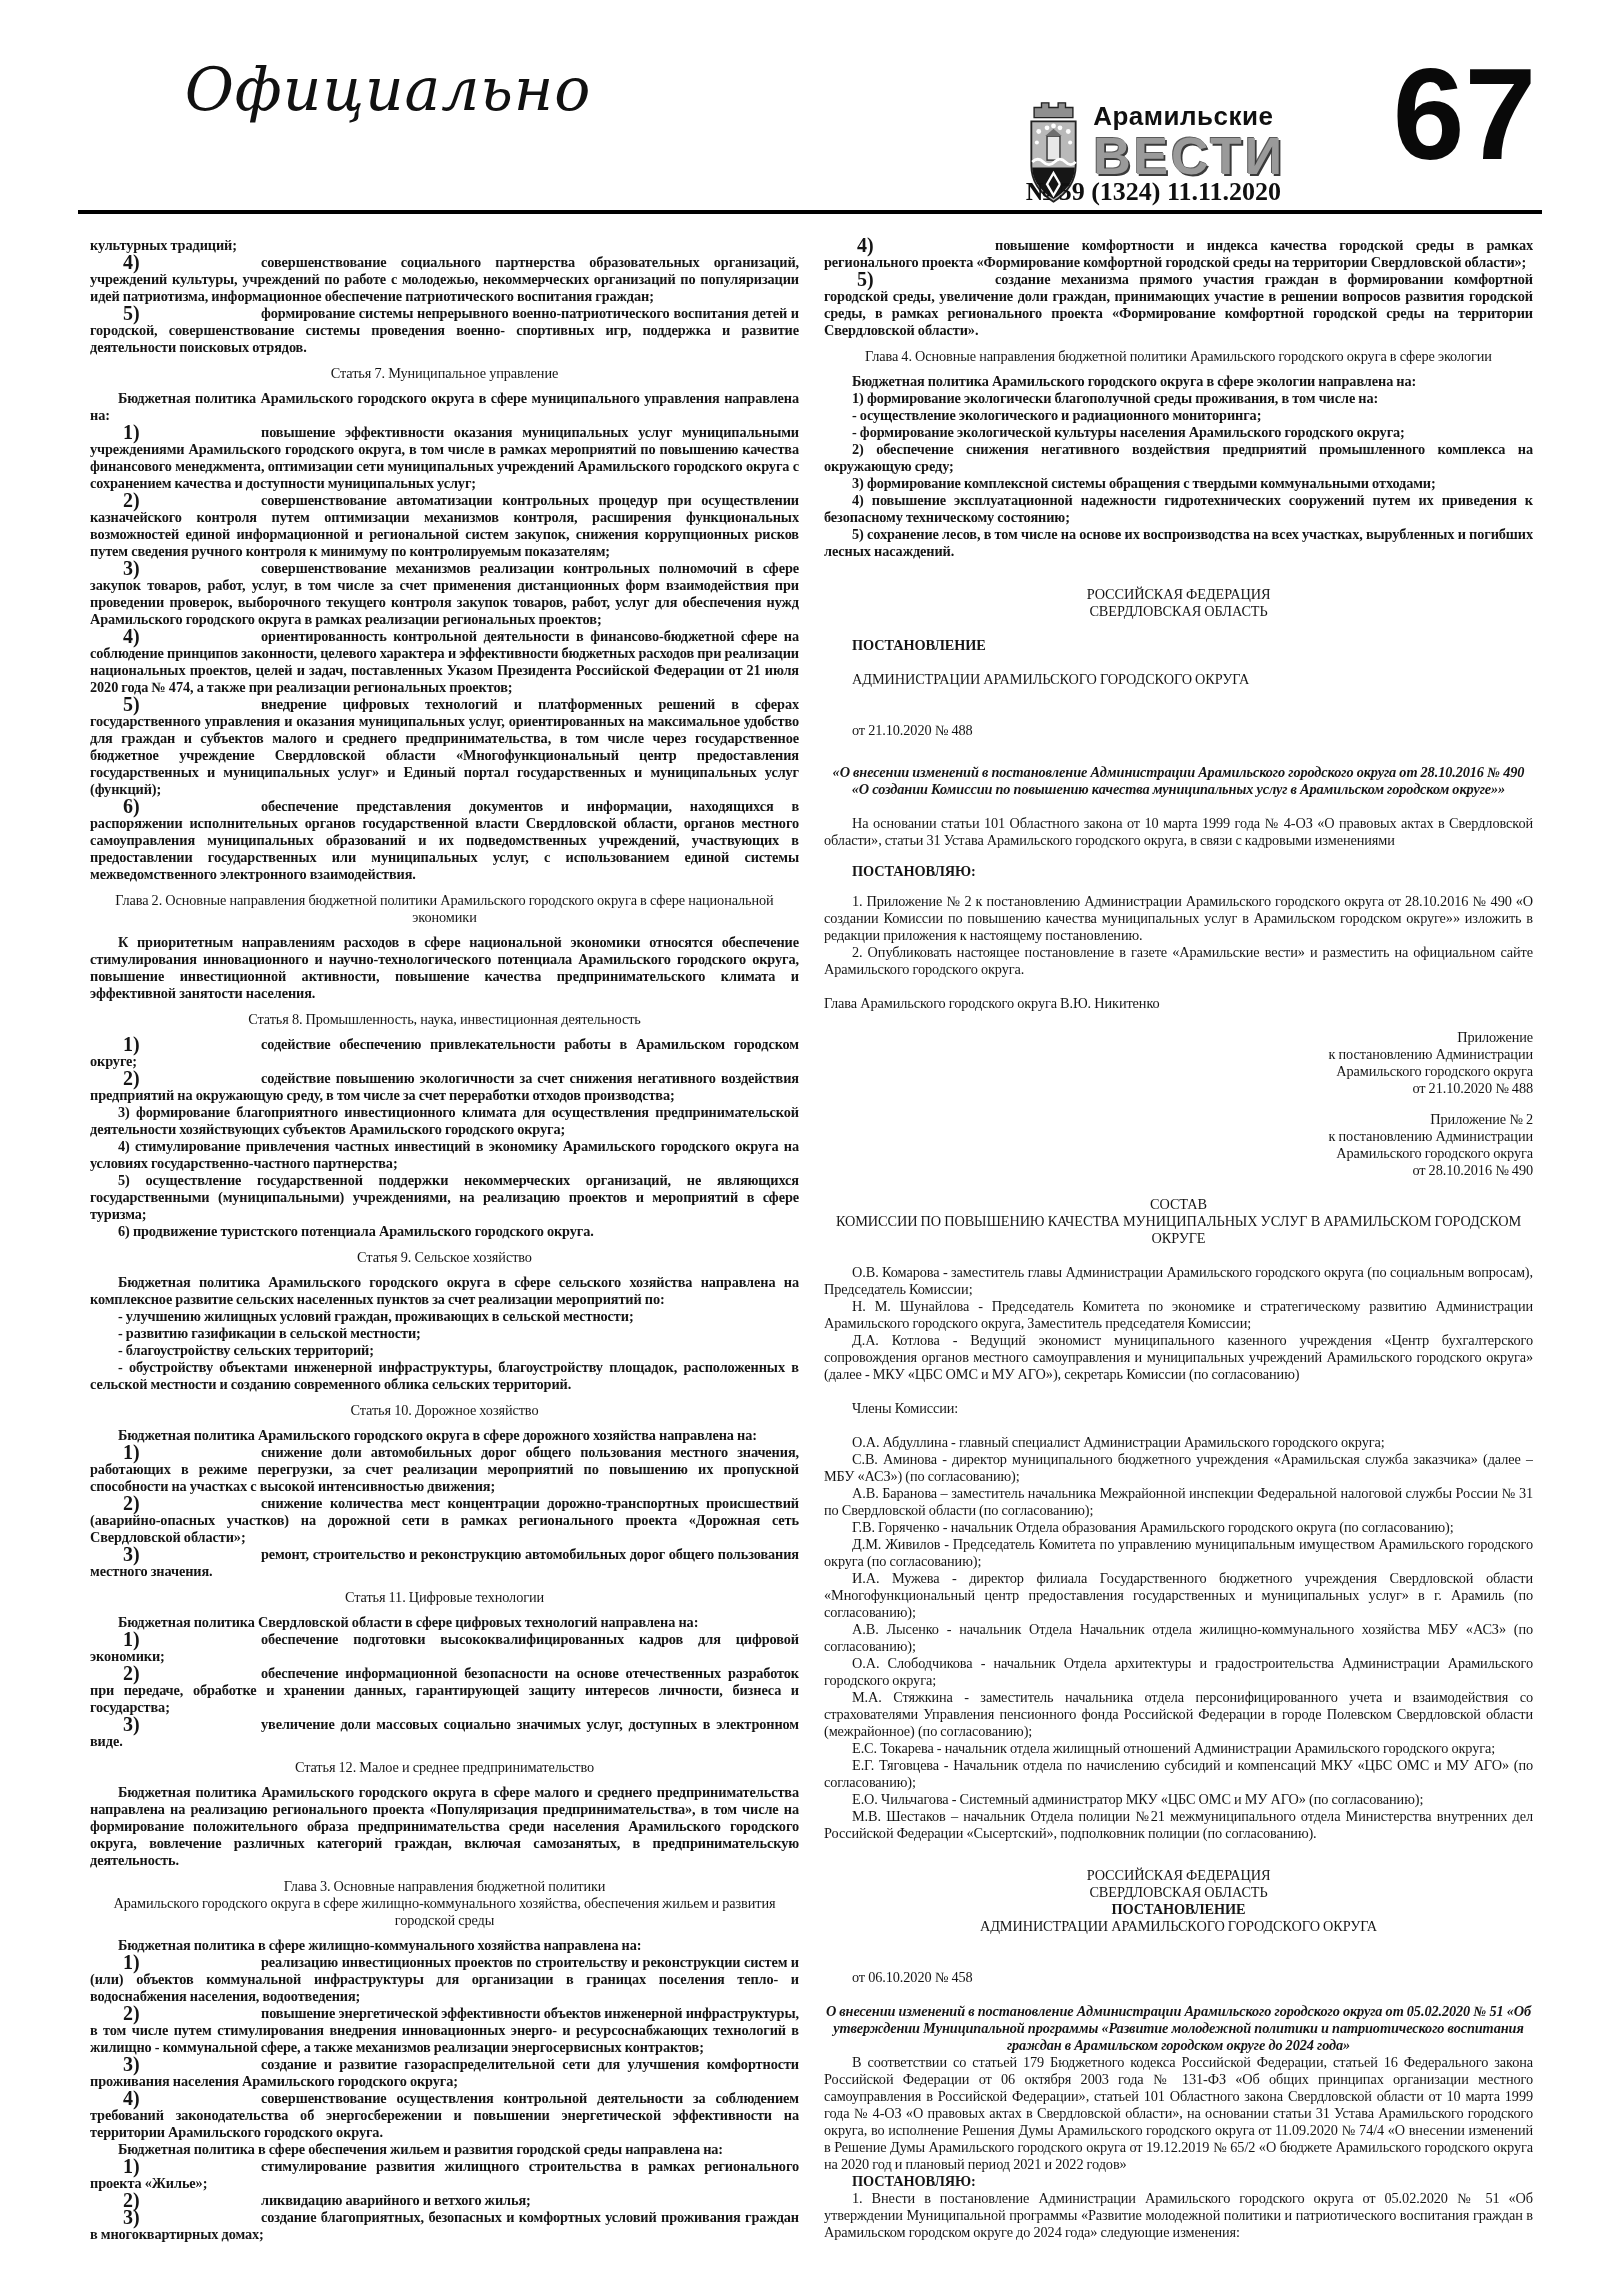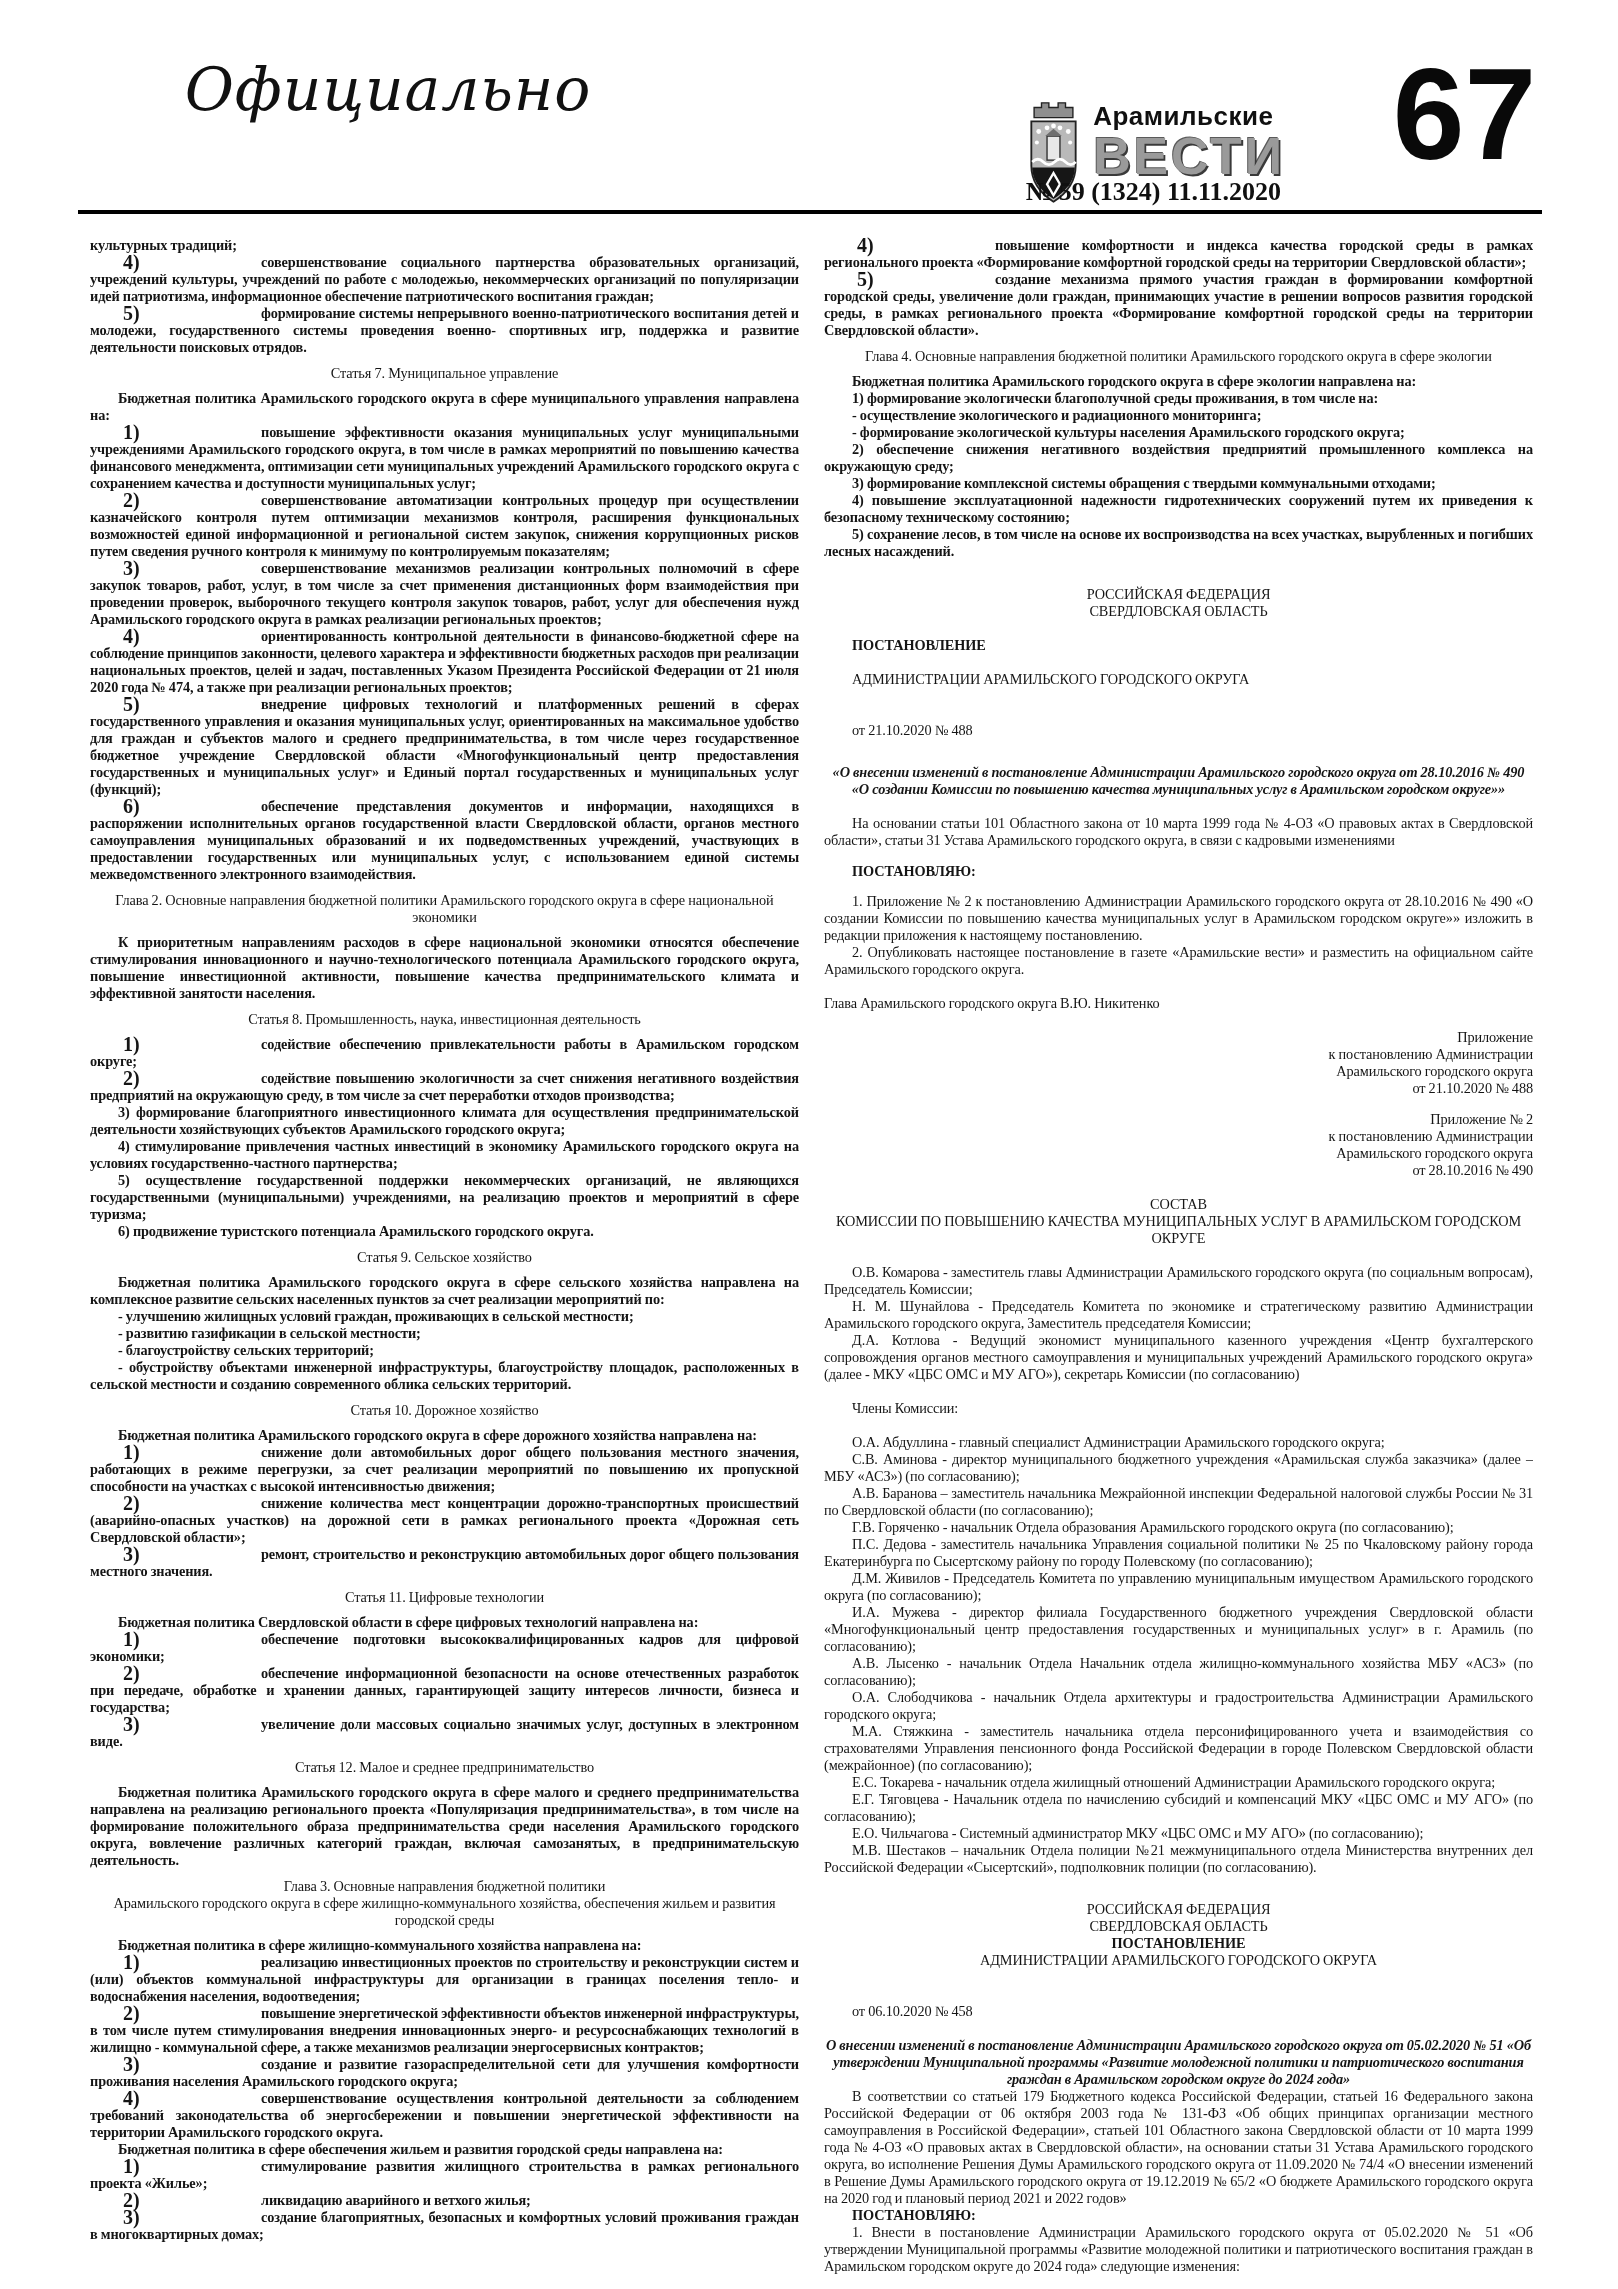--- a/index.html
+++ b/index.html
@@ -80,21 +80,21 @@
 
   <div class="issue">№ 59 (1324) 11.11.2020</div>
   <div class="page-num">67</div>
   <div class="rule"></div>
 </header>
 
 <main>
   <div id="col-left" class="col">
       <p class="blk b j">культурных традиций;</p>
       <p class="blk b j"><span class="bn">4)</span><span>совершенствование социального партнерства образовательных организаций, учреждений культуры, учреждений по работе с молодежью, некоммерческих организаций по популяризации идей патриотизма, информационное обеспечение патриотического воспитания граждан;</span></p>
-      <p class="blk b j"><span class="bn">5)</span><span>формирование системы непрерывного военно-патриотического воспитания детей и молодежи, государственного системы проведения военно- спортивных игр, поддержка и развитие деятельности поисковых отрядов.</span></p>
+      <p class="blk b j"><span class="bn">5)</span><span>формирование системы непрерывного военно-патриотического воспитания детей и городской, совершенствование системы проведения военно- спортивных игр, поддержка и развитие деятельности поисковых отрядов.</span></p>
       <p class="blk h" style="margin-top: 8.5px;">Статья 7. Муниципальное управление</p>
       <p class="blk b j ind" style="margin-top: 8.5px;">Бюджетная политика Арамильского городского округа в сфере муниципального управления направлена на:</p>
       <p class="blk b j"><span class="bn">1)</span><span>повышение эффективности оказания муниципальных услуг муниципальными учреждениями Арамильского городского округа, в том числе в рамках мероприятий по повышению качества финансового менеджмента, оптимизации сети муниципальных учреждений Арамильского городского округа с сохранением качества и доступности муниципальных услуг;</span></p>
       <p class="blk b j"><span class="bn">2)</span><span>совершенствование автоматизации контрольных процедур при осуществлении казначейского контроля путем оптимизации механизмов контроля, расширения функциональных возможностей единой информационной и региональной систем закупок, снижения коррупционных рисков путем сведения ручного контроля к минимуму по контролируемым показателям;</span></p>
       <p class="blk b j"><span class="bn">3)</span><span>совершенствование механизмов реализации контрольных полномочий в сфере закупок товаров, работ, услуг, в том числе за счет применения дистанционных форм взаимодействия при проведении проверок, выборочного текущего контроля закупок товаров, работ, услуг для обеспечения нужд Арамильского городского округа в рамках реализации региональных проектов;</span></p>
       <p class="blk b j"><span class="bn">4)</span><span>ориентированность контрольной деятельности в финансово-бюджетной сфере на соблюдение принципов законности, целевого характера и эффективности бюджетных расходов при реализации национальных проектов, целей и задач, поставленных Указом Президента Российской Федерации от 21 июля 2020 года № 474, а также при реализации региональных проектов;</span></p>
       <p class="blk b j"><span class="bn">5)</span><span>внедрение цифровых технологий и платформенных решений в сферах государственного управления и оказания муниципальных услуг, ориентированных на максимальное удобство для граждан и субъектов малого и среднего предпринимательства, в том числе через государственное бюджетное учреждение Свердловской области «Многофункциональный центр предоставления государственных и муниципальных услуг» и Единый портал государственных и муниципальных услуг (функций);</span></p>
       <p class="blk b j"><span class="bn">6)</span><span>обеспечение представления документов и информации, находящихся в распоряжении исполнительных органов государственной власти Свердловской области, органов местного самоуправления муниципальных образований и их подведомственных учреждений, участвующих в предоставлении государственных или муниципальных услуг, с использованием единой системы межведомственного электронного взаимодействия.</span></p>
       <p class="blk h" style="margin-top: 8.5px;">Глава 2. Основные направления бюджетной политики Арамильского городского округа в сфере национальной экономики</p>
       <p class="blk b j ind" style="margin-top: 8.5px;">К приоритетным направлениям расходов в сфере национальной экономики относятся обеспечение стимулирования инновационного и научно-технологического потенциала Арамильского городского округа, повышение инвестиционной активности, повышение качества предпринимательского климата и эффективной занятости населения.</p>
@@ -169,21 +169,20 @@
       <p class="blk r cen pre" style="margin-top: 17px;">СОСТАВ
 КОМИССИИ ПО ПОВЫШЕНИЮ КАЧЕСТВА МУНИЦИПАЛЬНЫХ УСЛУГ В АРАМИЛЬСКОМ ГОРОДСКОМ ОКРУГЕ</p>
       <p class="blk r j ind" style="margin-top: 17px;">О.В. Комарова - заместитель главы Администрации Арамильского городского округа (по социальным вопросам), Председатель Комиссии;</p>
       <p class="blk r j ind">Н. М. Шунайлова - Председатель Комитета по экономике и стратегическому развитию Администрации Арамильского городского округа, Заместитель председателя Комиссии;</p>
       <p class="blk r j ind">Д.А. Котлова - Ведущий экономист муниципального казенного учреждения «Центр бухгалтерского сопровождения органов местного самоуправления и муниципальных учреждений Арамильского городского округа» (далее - МКУ «ЦБС ОМС и МУ АГО»), секретарь Комиссии (по согласованию)</p>
       <p class="blk r j ind" style="margin-top: 17px;">Члены Комиссии:</p>
       <p class="blk r j ind" style="margin-top: 17px;">О.А. Абдуллина - главный специалист Администрации Арамильского городского округа;</p>
       <p class="blk r j ind">С.В. Аминова - директор муниципального бюджетного учреждения «Арамильская служба заказчика» (далее – МБУ «АСЗ») (по согласованию);</p>
       <p class="blk r j ind">А.В. Баранова – заместитель начальника Межрайонной инспекции Федеральной налоговой службы России № 31 по Свердловской области (по согласованию);</p>
       <p class="blk r j ind">Г.В. Горяченко - начальник Отдела образования Арамильского городского округа (по согласованию);</p>
-      <p class="blk r j ind">П.С. Дедова - заместитель начальника Управления социальной политики № 25 по Чкаловскому району города Екатеринбурга по Сысертскому району по городу Полевскому (по согласованию);</p>
       <p class="blk r j ind">Д.М. Живилов - Председатель Комитета по управлению муниципальным имуществом Арамильского городского округа (по согласованию);</p>
       <p class="blk r j ind">И.А. Мужева - директор филиала Государственного бюджетного учреждения Свердловской области «Многофункциональный центр предоставления государственных и муниципальных услуг» в г. Арамиль (по согласованию);</p>
       <p class="blk r j ind">А.В. Лысенко - начальник Отдела Начальник отдела жилищно-коммунального хозяйства МБУ «АСЗ» (по согласованию);</p>
       <p class="blk r j ind">О.А. Слободчикова - начальник Отдела архитектуры и градостроительства Администрации Арамильского городского округа;</p>
       <p class="blk r j ind">М.А. Стяжкина - заместитель начальника отдела персонифицированного учета и взаимодействия со страхователями Управления пенсионного фонда Российской Федерации в городе Полевском Свердловской области (межрайонное) (по согласованию);</p>
       <p class="blk r j ind">Е.С. Токарева - начальник отдела жилищный отношений Администрации Арамильского городского округа;</p>
       <p class="blk r j ind">Е.Г. Тяговцева - Начальник отдела по начислению субсидий и компенсаций МКУ «ЦБС ОМС и МУ АГО» (по согласованию);</p>
       <p class="blk r j ind">Е.О. Чильчагова - Системный администратор МКУ «ЦБС ОМС и МУ АГО» (по согласованию);</p>
       <p class="blk r j ind">М.В. Шестаков – начальник Отдела полиции №21 межмуниципального отдела Министерства внутренних дел Российской Федерации «Сысертский», подполковник полиции (по согласованию).</p>
       <p class="blk r cen pre" style="margin-top: 25.5px;">РОССИЙСКАЯ ФЕДЕРАЦИЯ</p>

